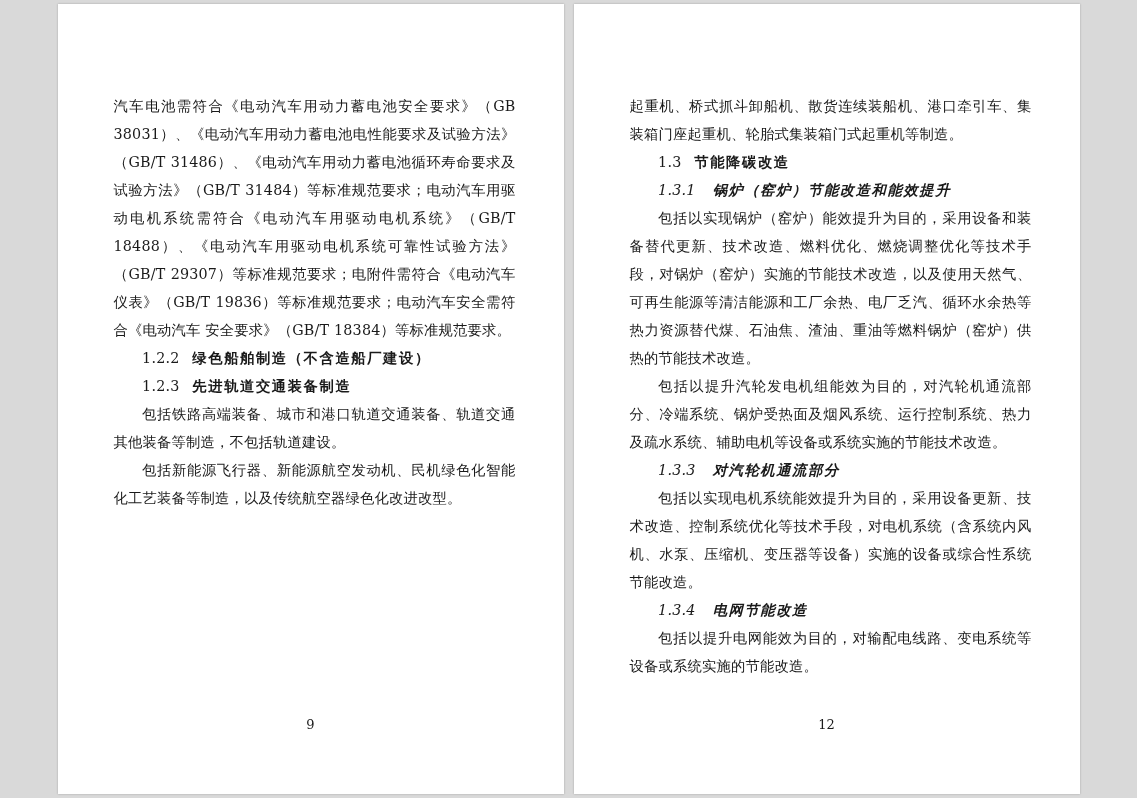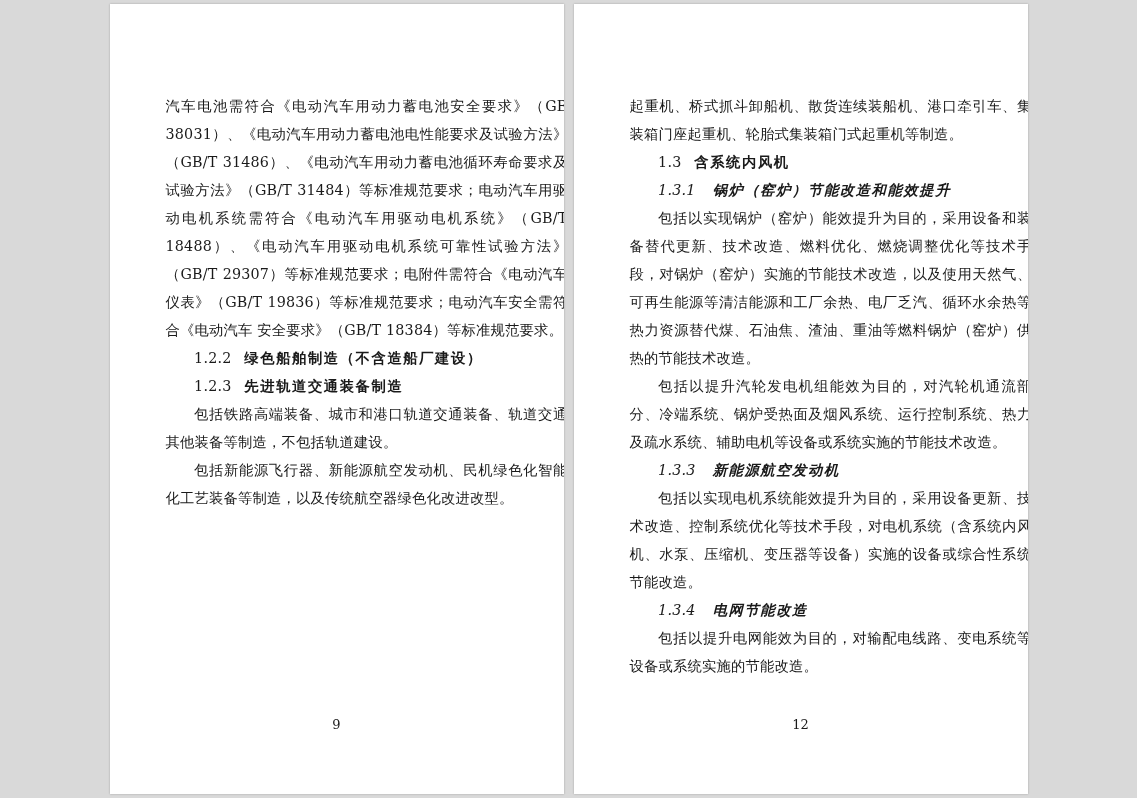--- a/index.html
+++ b/index.html
@@ -18,21 +18,21 @@
     background: #d9d9d9;
     display: flex;
     justify-content: center;
     align-items: flex-start;
     gap: 10px;
     padding-top: 4px;
     box-sizing: border-box;
   }
   .page {
     position: relative;
-    width: 454px;
+    width: 506px;
     height: 790px;
     background: #ffffff;
     box-shadow: 0 0 2px rgba(0,0,0,0.25);
     box-sizing: border-box;
     overflow: hidden;
     padding-left: 33px;
   }
   .page-body {
     position: absolute;
     left: 56px;
@@ -96,25 +96,25 @@
       <p class="heading"><span class="num">1.2.3</span><span class="htext">先进轨道交通装备制造</span></p>
       <p class="para indent2">包括铁路高端装备、城市和港口轨道交通装备、轨道交通其他装备等制造，不包括轨道建设。</p>
       <p class="para indent2">包括新能源飞行器、新能源航空发动机、民机绿色化智能化工艺装备等制造，以及传统航空器绿色化改进改型。</p>
     </div>
     <div class="page-number">9</div>
   </div>
 
   <div class="page">
     <div class="page-body">
       <p class="para">起重机、桥式抓斗卸船机、散货连续装船机、港口牵引车、集装箱门座起重机、轮胎式集装箱门式起重机等制造。</p>
-      <p class="heading"><span class="num">1.3</span><span class="htext">含系统内风机</span></p>
+      <p class="heading"><span class="num">1.3</span><span class="htext">节能降碳改造</span></p>
       <p class="heading lvl3"><span class="num">1.3.1</span><span class="htext">锅炉（窑炉）节能改造和能效提升</span></p>
       <p class="para indent2">包括以实现锅炉（窑炉）能效提升为目的，采用设备和装备替代更新、技术改造、燃料优化、燃烧调整优化等技术手段，对锅炉（窑炉）实施的节能技术改造，以及使用天然气、可再生能源等清洁能源和工厂余热、电厂乏汽、循环水余热等热力资源替代煤、石油焦、渣油、重油等燃料锅炉（窑炉）供热的节能技术改造。</p>
       <p class="para indent2">包括以提升汽轮发电机组能效为目的，对汽轮机通流部分、冷端系统、锅炉受热面及烟风系统、运行控制系统、热力及疏水系统、辅助电机等设备或系统实施的节能技术改造。</p>
-      <p class="heading lvl3"><span class="num">1.3.3</span><span class="htext">新能源航空发动机</span></p>
+      <p class="heading lvl3"><span class="num">1.3.3</span><span class="htext">对汽轮机通流部分</span></p>
       <p class="para indent2">包括以实现电机系统能效提升为目的，采用设备更新、技术改造、控制系统优化等技术手段，对电机系统（含系统内风机、水泵、压缩机、变压器等设备）实施的设备或综合性系统节能改造。</p>
       <p class="heading lvl3"><span class="num">1.3.4</span><span class="htext">电网节能改造</span></p>
       <p class="para indent2">包括以提升电网能效为目的，对输配电线路、变电系统等设备或系统实施的节能改造。</p>
     </div>
     <div class="page-number">12</div>
   </div>
 
 </div>
 
 </body></html>

